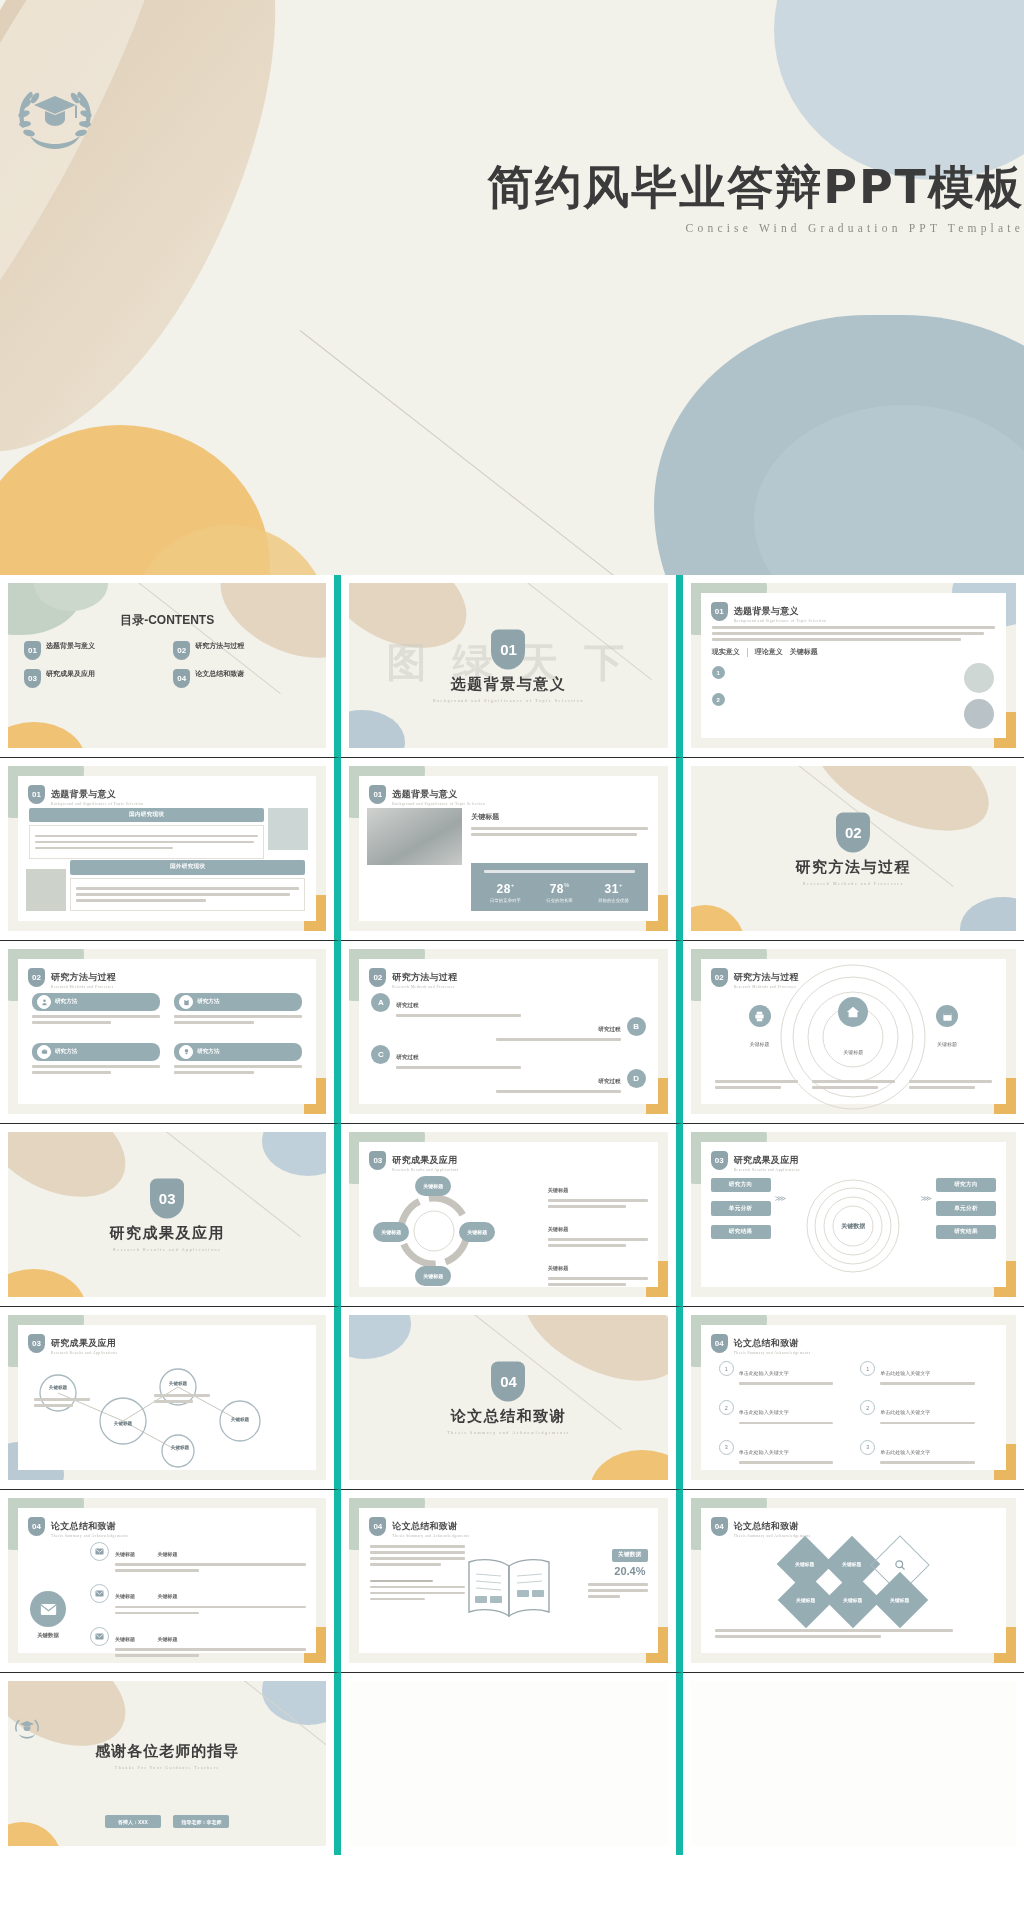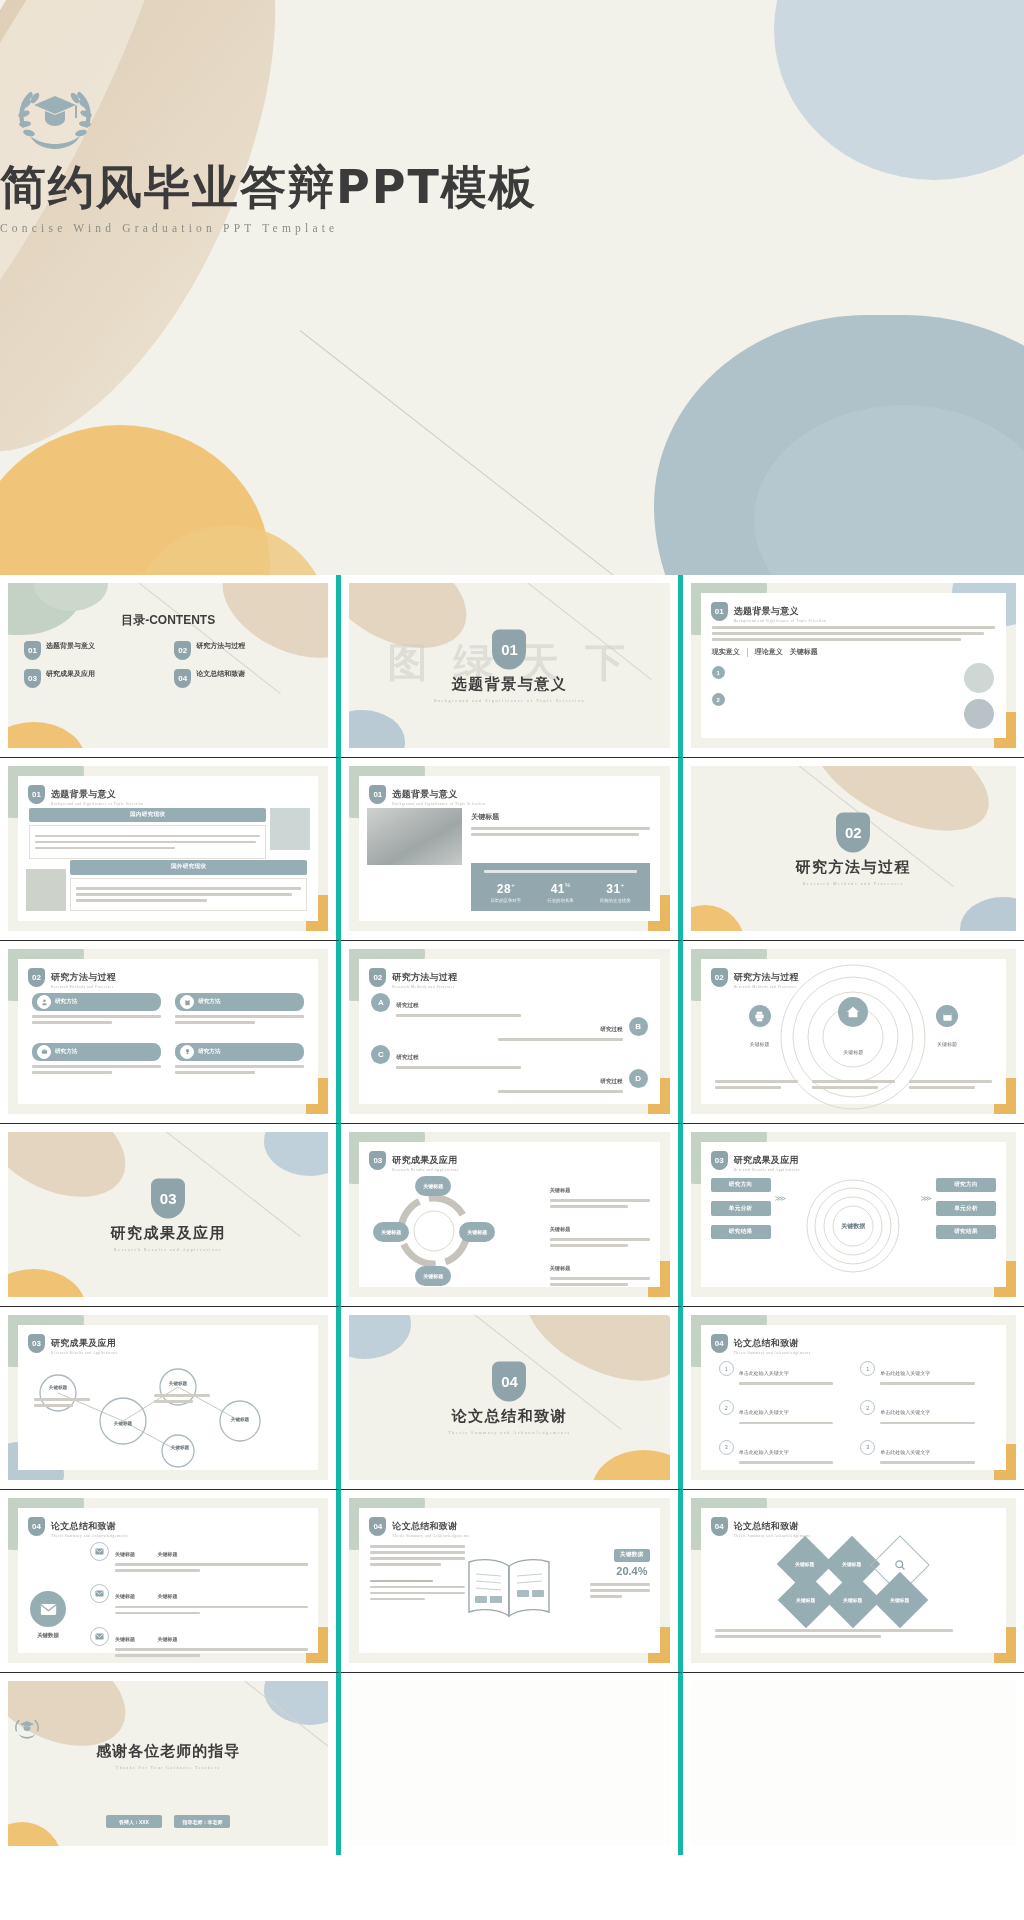--- a/index.html
+++ b/index.html
@@ -19,35 +19,35 @@
       background:#a7bcc7;border-radius:48% 52% 40% 60%;opacity:.9;}
   .hero-blue-br2{position:absolute;right:-30px;bottom:-60px;width:300px;height:230px;
       background:#b9cbd4;border-radius:50%;opacity:.6;}
   .hero-yellow{position:absolute;left:-30px;bottom:-130px;width:300px;height:280px;
       background:#efc274;border-radius:50%;opacity:.95;}
   .hero-yellow2{position:absolute;left:130px;bottom:-150px;width:200px;height:200px;
       background:#f0c983;border-radius:50%;opacity:.85;}
   .hero-line{position:absolute;left:300px;top:330px;width:520px;height:1px;
       background:#cfcdc4;transform:rotate(38deg);transform-origin:left center;}
 
-  .hero-center{position:absolute;left:0;right:0;top:78px;text-align:left;}
+  .hero-center{position:absolute;left:0;right:0;top:78px;text-align:right;}
   .crest{display:block;margin:0 auto 6px;}
   .hero-title{font-size:46px;font-weight:bold;color:#3b3b3b;letter-spacing:2px;line-height:1.1;
       font-family:"DejaVu Sans","Liberation Sans",sans-serif;}
   .hero-sub{font-size:11.5px;color:#8d8d86;letter-spacing:4.2px;margin-top:9px;
       font-family:"Liberation Serif","DejaVu Serif",serif;}
   .hero-pills{position:absolute;left:0;right:0;top:330px;text-align:center;}
   .pill{display:inline-block;background:#97adb4;color:#fff;font-size:13px;font-weight:bold;
       padding:9px 0;width:162px;border-radius:3px;margin:0 9px;letter-spacing:.5px;}
 
   
   .grid{position:absolute;top:575px;left:0;width:1024px;display:grid;
       grid-template-columns:repeat(3,1fr);}
   .cellwrap{position:relative;height:182px;background:#ffffff;
-      border-right:5px solid #14b8a6;border-bottom:1px solid #2c2c2c;}
+      border-right:7px solid #14b8a6;border-bottom:1px solid #2c2c2c;}
   .cellwrap:nth-child(3n){border-right:none;}
   .thumb{position:absolute;left:8px;right:8px;top:8px;bottom:9px;background:#f2f1ea;
       overflow:hidden;}
   .thumb.plain{background:#fdfdfb;}
 
   
   .b{position:absolute;border-radius:50%;}
   .bl-green-tl{left:-34px;top:-30px;width:110px;height:82px;background:#c3d2c4;border-radius:55% 45% 60% 40%;}
   .bl-green-tl2{left:26px;top:-26px;width:74px;height:54px;background:#cbd8cb;border-radius:50%;}
   .bl-yellow-bl{left:-26px;bottom:-40px;width:104px;height:80px;background:#efc274;}
@@ -303,21 +303,21 @@
             </div>
           </div>
           <div style="position:absolute;left:112px;right:10px;bottom:10px;background:#93a8ae;padding:7px 6px 8px;">
             <div class="ln w" style="width:92%;margin:0 auto 6px;"></div>
             <div style="display:flex;justify-content:space-around;">
               <span class="stat">
                 <span class="v">28</span><span style="font-size:6px;vertical-align:super;">+</span>
                 <span class="l" style="display:block;">日常的竞争对手</span>
               </span>
               <span class="stat">
-                <span class="v">41</span><span style="font-size:6px;vertical-align:super;">%</span>
+                <span class="v">78</span><span style="font-size:6px;vertical-align:super;">%</span>
                 <span class="l" style="display:block;">行业的增长率</span>
               </span>
               <span class="stat">
                 <span class="v">31</span><span style="font-size:6px;vertical-align:super;">+</span>
                 <span class="l" style="display:block;">目前的企业优势</span>
               </span>
             </div>
           </div>
         </div>
       </div>

